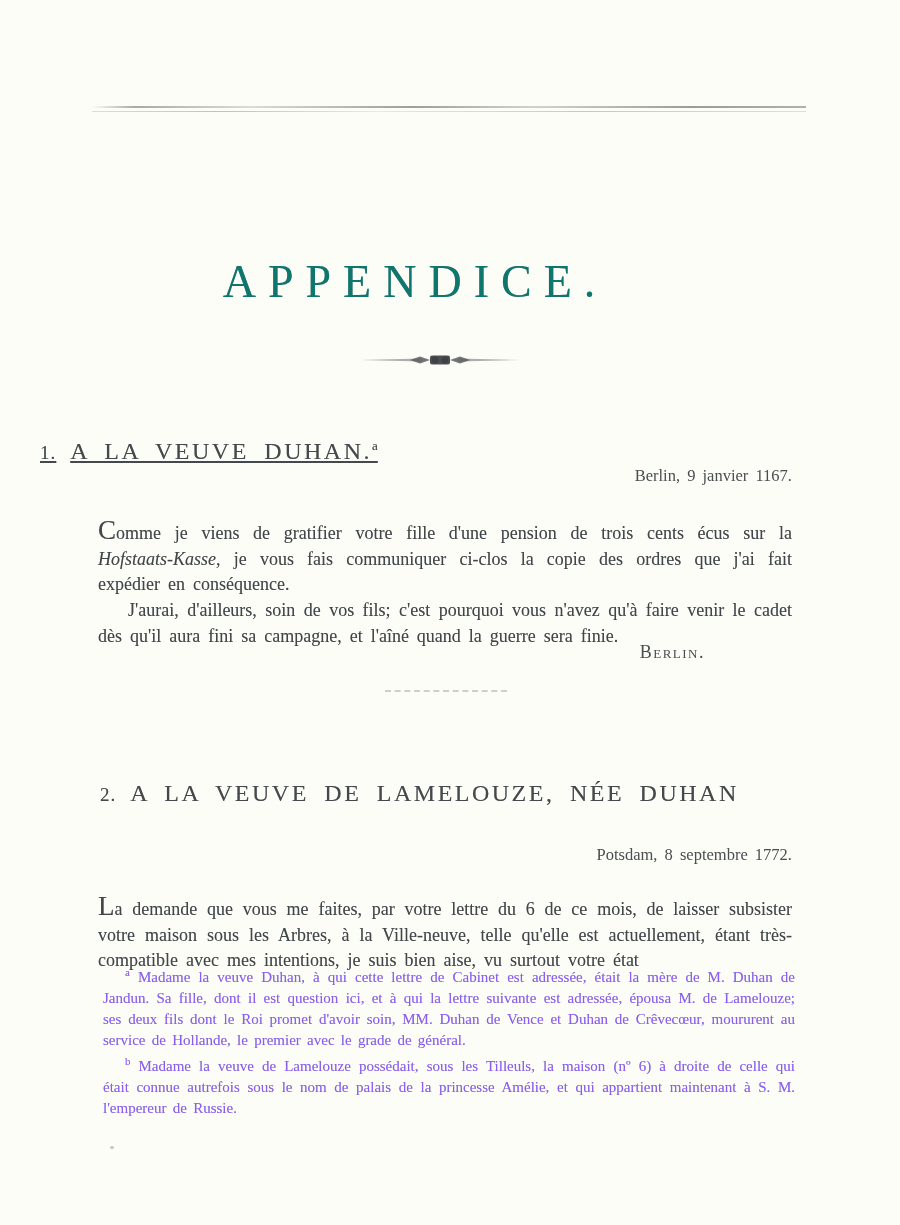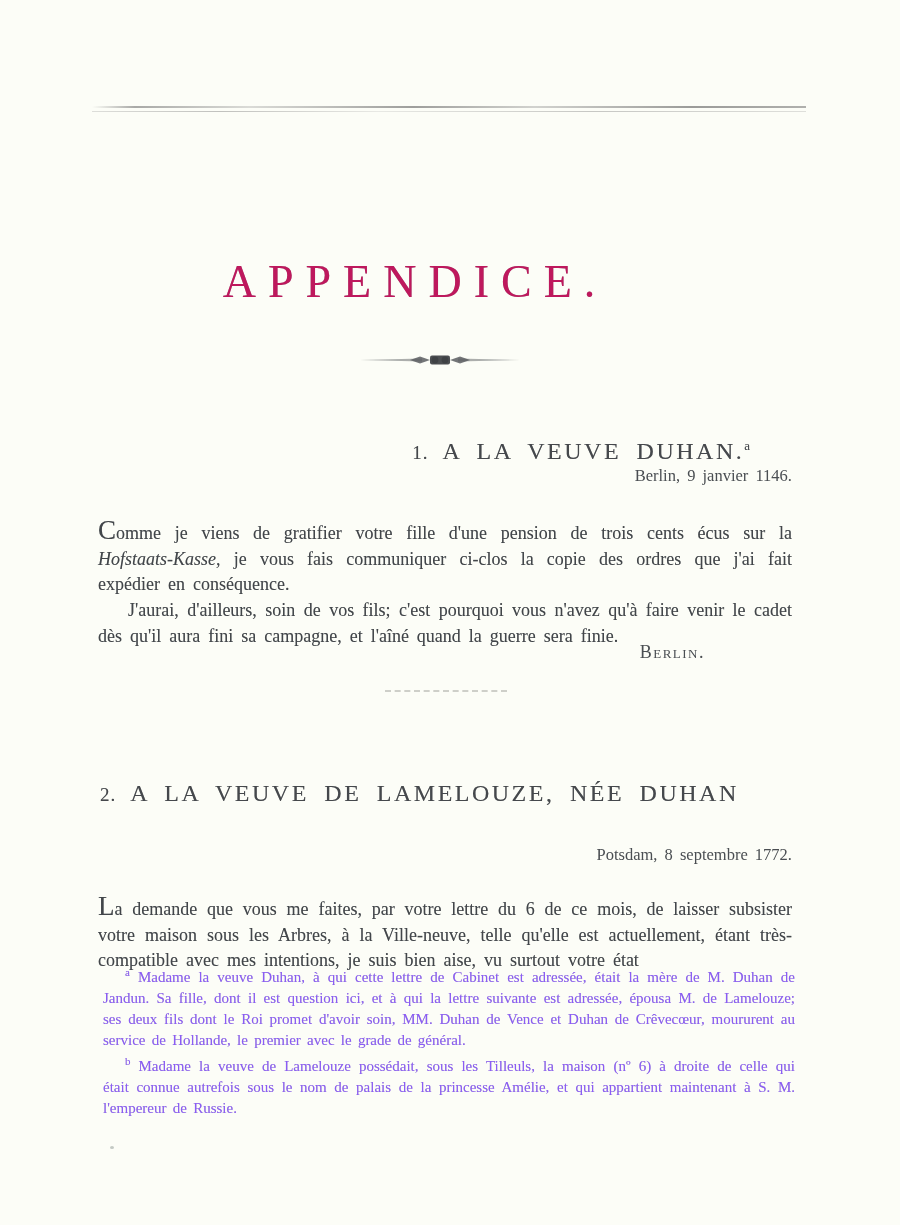--- a/index.html
+++ b/index.html
@@ -18,33 +18,33 @@
     position:absolute; left:92px; top:106px; width:714px; height:8px;
     background:
       linear-gradient(to right, rgba(110,110,110,0) 0%, rgba(100,100,100,.55) 6%, rgba(140,140,140,.30) 22%, rgba(95,95,95,.60) 45%, rgba(130,130,130,.35) 62%, rgba(90,90,90,.60) 84%, rgba(100,100,100,.50) 100%) 0 0 / 100% 2px no-repeat,
       linear-gradient(to right, rgba(150,150,150,.30) 0%, rgba(120,120,120,.45) 18%, rgba(160,160,160,.22) 40%, rgba(125,125,125,.42) 70%, rgba(145,145,145,.28) 100%) 0 5px / 100% 1px no-repeat;
   }
   .main-title {
     position:absolute; left:60px; top:258px; width:710px;
     text-align:center;
     font-size:46px; line-height:48px;
     letter-spacing:12px;
-    color:#be185d;
+    color:#0f766e;
     text-shadow:0 0 .5px rgba(71,74,78,.45);
   }
   
   .ornament { position:absolute; left:360px; top:350px; width:160px; height:20px; }
   .section-heading {
     color:#45484c;
     text-shadow:0 0 .4px rgba(69,72,76,.4);
   }
   .heading-1 {
     position:absolute; left:40px; top:432px; width:710px;
-    text-align:right; font-size:24px; line-height:28px;
-    letter-spacing:2.5px; word-spacing:7px;
+    text-align:left; font-size:24px; line-height:28px;
+    letter-spacing:2.5px; word-spacing:7px;text-decoration:underline;
   }
   .heading-2 {
     position:absolute; left:100px; top:775px; width:712px;
     text-align:left; font-size:24px; line-height:37px;
     letter-spacing:2.5px; word-spacing:7px;
   }
   .heading-num { font-size:19px; letter-spacing:1px; padding-right:14px; }
   .note-ref { font-size:13px; vertical-align:9px; letter-spacing:0; }
   .dateline {
     position:absolute; left:98px; width:694px;
@@ -106,21 +106,21 @@
       <rect x="70" y="5.5" width="20" height="9" rx="2" fill="#4c4f52"></rect>
       <circle cx="75" cy="10" r="3.4" fill="#3f4245"></circle>
       <circle cx="85" cy="10" r="3.4" fill="#3f4245"></circle>
     </svg>
   </div>
 
   <div class="section-heading heading-1">
     <span class="heading-num">1.</span><span>A LA VEUVE DUHAN.</span><sup class="note-ref">a</sup>
   </div>
 
-  <div class="dateline dateline-1">Berlin, 9 janvier 1146.</div>
+  <div class="dateline dateline-1">Berlin, 9 janvier 1167.</div>
 
   <p class="body-para para-2">J'aurai, d'ailleurs, soin de vos fils; c'est pourquoi vous n'avez qu'à faire venir le cadet dès qu'il aura fini sa campagne, et l'aîné quand la guerre sera finie.</p>
 
   <p class="body-para para-1"><span class="initial-cap">C</span><span>omme je viens de gratifier votre fille d'une pension de trois cents écus sur la </span><span class="em">Hofstaats-Kasse,</span><span> je vous fais communiquer ci-clos la copie des ordres que j'ai fait expédier en conséquence.</span></p>
 
   <div class="sig">Berlin.</div>
 
   <div class="section-divider"></div>
 
   <div class="section-heading heading-2">

